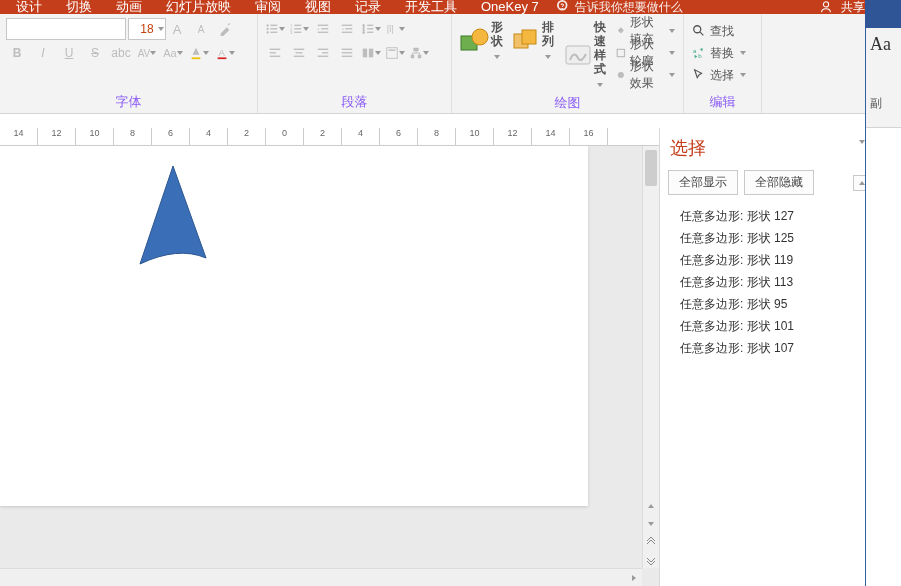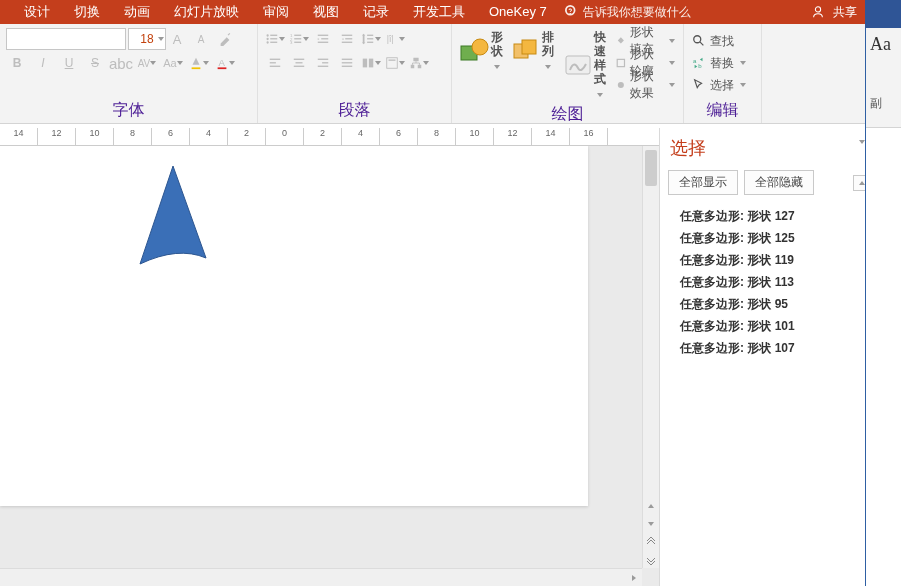--- a/index.html
+++ b/index.html
@@ -1,29 +1,29 @@
 <!DOCTYPE html>
 <html><head>
 <meta charset="utf-8">
 <style>
 * { margin:0; padding:0; box-sizing:border-box; font-family:"Microsoft YaHei","Segoe UI",sans-serif; }
 body { width:901px; height:586px; background:#fff; overflow:hidden; font-size:12px; color:#444; position:relative; }
 
 
-.tabs { background:#c43e1c; height:24px; display:flex; align-items:center; color:#fff; padding:0 12px; }
+.tabs { background:#c43e1c; height:14px; display:flex; align-items:center; color:#fff; padding:0 4px; }
 .tabs .tab { padding:0 12px; height:28px; line-height:28px; cursor:pointer; font-size:13px; }
 .tabs .tell { margin-left:6px; display:flex; align-items:center; opacity:0.9; font-size:12px; }
 .tabs .spacer { flex:1; }
 .tabs .share { display:flex; align-items:center; margin-right:6px; font-size:12px; }
 .tabs svg { fill:#fff; }
 
 
 .ribbon { background:#f3f3f3; border-bottom:1px solid #d4d4d4; height:100px; display:flex; }
 .group { border-right:1px solid #e0e0e0; display:flex; flex-direction:column; justify-content:space-between; padding:4px 6px 2px; }
-.group-label { text-align:center; color:#4c1d95; font-size:16px; padding-top:2px; }
+.group-label { text-align:center; color:#8b5cf6; font-size:13px; padding-top:2px; }
 .group-body { display:flex; align-items:flex-start; gap:4px; flex:1; }
 .disabled { color:#bdbdbd; }
 .disabled svg { fill:#bdbdbd; }
 .btn-sm { width:22px; height:22px; display:flex; align-items:center; justify-content:center; border:1px solid transparent; }
 .fontbox { display:flex; align-items:center; gap:2px; }
 .fontname { width:120px; height:22px; border:1px solid #c6c6c6; background:#fff; }
 .fontsize { width:38px; height:22px; border:1px solid #c6c6c6; background:#fff; text-align:center; line-height:20px; color:#c2410c; font-size:12px; }
 .row { display:flex; gap:2px; align-items:center; }
 .stack2 { display:flex; flex-direction:column; gap:2px; }
 .bigbtn { display:flex; flex-direction:row; align-items:center; justify-content:center; width:48px; padding:2px 2px; color:#555;font-weight:bold; }
@@ -53,21 +53,21 @@
 .selpane { width:242px; background:#fff; border-left:1px solid #d9d9d9; display:flex; flex-direction:column; }
 .sel-hdr { display:flex; align-items:center; padding:8px 10px 4px; }
 .sel-title { color:#c43e1c; font-size:18px; flex:1; }
 .sel-top-icons { display:flex; gap:14px; color:#777; }
 .sel-bar { display:flex; align-items:center; gap:6px; padding:6px 8px 10px; }
 .sel-btn { border:1px solid #c9c9c9; background:#fcfcfc; padding:3px 10px; font-size:12px; color:#444; }
 .reorder { margin-left:auto; display:flex; gap:4px; }
 .reorder .rbtn { width:18px; height:16px; border:1px solid #c9c9c9; display:flex;align-items:center;justify-content:center; background:#fcfcfc; }
 .sel-list { flex:1; overflow:auto; padding:0 6px; }
 .sel-item { display:flex; align-items:center; height:22px; padding:0 6px 0 14px; font-size:12px; color:#333; }
-.sel-item .nm { flex:1;font-weight:bold; }
+.sel-item .nm { flex:1; }
 .sel-item .eye { width:18px; text-align:center; color:#888; }
 
 
 .sidestrip { position:absolute; right:0; top:0; width:36px; height:100%; background:#fff; border-left:1px solid #2e5fa3; }
 .sidestrip .bluebar { position:absolute; top:0; right:0; left:auto; width:36px; height:28px; background:#2f5596; }
 .sidestrip .panel { position:absolute; top:28px; left:0; right:0; height:100px; background:#f3f3f3; border-bottom:1px solid #d4d4d4; padding:6px 4px; }
 .sidestrip .aa { font-family:"Times New Roman",serif; font-size:18px; color:#333; }
 .sidestrip .sub { font-size:12px; color:#555; margin-top:40px; }
 svg { display:block; }
 </style>
@@ -135,21 +135,21 @@
         <div class="btn-sm">
             <i>I</i>
           </div>
         <div class="btn-sm">
             <u>U</u>
           </div>
         <div class="btn-sm">
             <s>S</s>
           </div>
         <div class="btn-sm">
-            <span style="font-size:15px">abc</span>
+            <span style="font-size:12px">abc</span>
           </div>
         <div class="btn-sm">
             <span style="font-size:10px">AV</span>
             <span class="tri"></span>
           </div>
         <div class="btn-sm">
             <span style="font-size:11px">Aa</span>
             <span class="tri"></span>
           </div>
         <div class="btn-sm">

